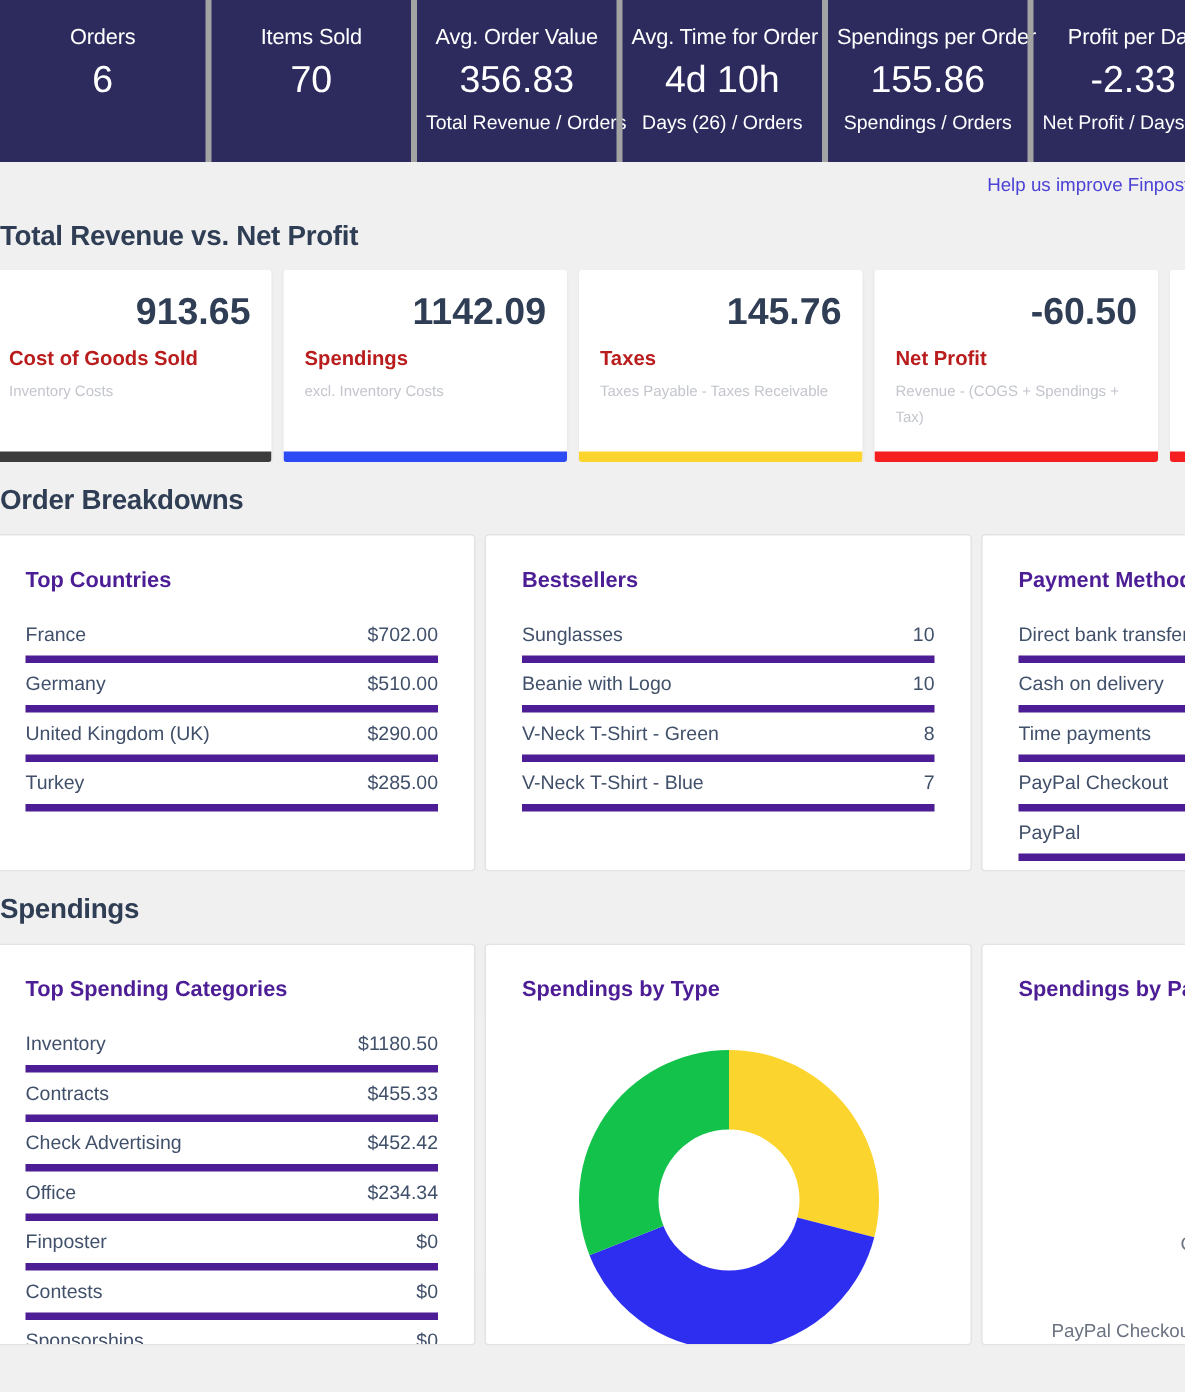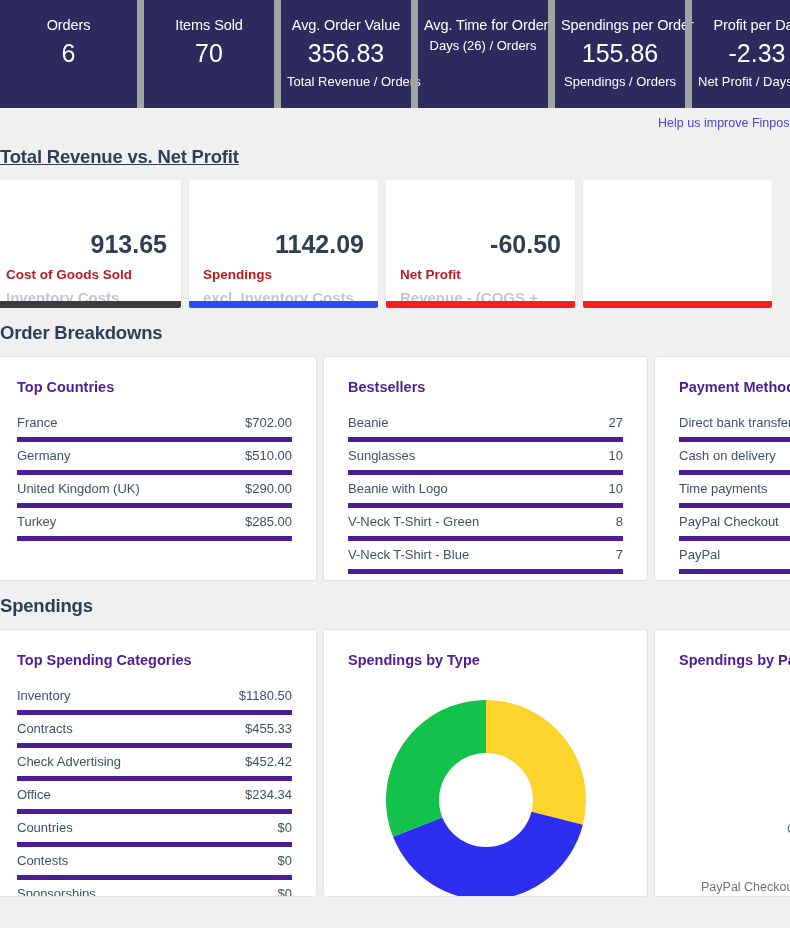--- a/index.html
+++ b/index.html
@@ -15,21 +15,21 @@
   .kpi-bar {
     display: flex;
     background: #2d2b5e;
     height: 108px;
     width: 100%;
     overflow: hidden;
   }
   .kpi-cell {
     flex: 0 0 auto;
     width: 137px;
-    border-left: 7px solid #a3a3a3;
+    border-left: 4px solid #a3a3a3;
     padding: 16px 6px 0 6px;
     text-align: center;
     color: #ffffff;
     position: relative;
   }
   .kpi-cell:first-child { border-left: none; }
   .kpi-title {
     font-size: 14.5px;
     line-height: 18px;
     white-space: nowrap;
@@ -67,21 +67,21 @@
   }
 
   
   .section-title {
     font-size: 18.5px;
     font-weight: bold;
     color: #2f3e54;
     padding: 14px 0 12px 0;
     letter-spacing: -0.2px;
   }
-  #sec-revenue { padding-top: 8px; text-decoration: underline; }
+  #sec-revenue { padding-top: 8px; }
 
   
   .stat-row {
     display: flex;
     gap: 8px;
     margin-left: -8px;
     height: 128px;
     overflow: hidden;
   }
   .stat-card {
@@ -93,35 +93,33 @@
     padding: 12px 14px 0 14px;
     box-shadow: 0 1px 2px rgba(0,0,0,0.06);
     overflow: hidden;
   }
   .stat-value {
     font-size: 25px;
     font-weight: bold;
     color: #2f3e54;
     text-align: right;
     line-height: 32px;
-    margin-top: 36px;
   }
   .stat-label {
     font-size: 13.5px;
     font-weight: bold;
     color: #b91c1c;
     margin-top: 6px;
     line-height: 17px;
   }
   .stat-formula {
-    font-size: 15px;
+    font-size: 10px;
     color: #c3c6cc;
     margin-top: 6px;
     line-height: 17px;
-    font-weight: bold;
   }
   .stat-accent {
     position: absolute;
     left: 0; right: 0; bottom: 0;
     height: 7px;
   }
 
   
   .card-row {
     display: flex;
@@ -205,20 +203,21 @@
       <div class="kpi-value">70</div>
       <div class="kpi-sub"></div>
     </div>
     <div class="kpi-cell">
       <div class="kpi-title">Avg. Order Value</div>
       <div class="kpi-value">356.83</div>
       <div class="kpi-sub">Total Revenue / Orders</div>
     </div>
     <div class="kpi-cell">
       <div class="kpi-title">Avg. Time for Order</div>
+      <div class="kpi-value">4d 10h</div>
       <div class="kpi-sub">Days (26) / Orders</div>
     </div>
     <div class="kpi-cell">
       <div class="kpi-title">Spendings per Order</div>
       <div class="kpi-value">155.86</div>
       <div class="kpi-sub">Spendings / Orders</div>
     </div>
     <div class="kpi-cell">
       <div class="kpi-title">Profit per Day</div>
       <div class="kpi-value">-2.33</div>
@@ -239,20 +238,26 @@
       <div class="stat-formula">Inventory Costs</div>
       <div class="stat-accent" id="acc0" style="background: rgb(60, 60, 60);"></div>
     </div>
     <div class="stat-card">
       <div class="stat-value">1142.09</div>
       <div class="stat-label">Spendings</div>
       <div class="stat-formula">excl. Inventory Costs</div>
       <div class="stat-accent" id="acc1" style="background: rgb(45, 75, 245);"></div>
     </div>
     <div class="stat-card">
+      <div class="stat-value">145.76</div>
+      <div class="stat-label">Taxes</div>
+      <div class="stat-formula">Taxes Payable - Taxes Receivable</div>
+      <div class="stat-accent" id="acc2" style="background: rgb(252, 212, 46);"></div>
+    </div>
+    <div class="stat-card">
       <div class="stat-value">-60.50</div>
       <div class="stat-label">Net Profit</div>
       <div class="stat-formula">Revenue - (COGS + Spendings + Tax)</div>
       <div class="stat-accent" id="acc3" style="background: rgb(245, 31, 31);"></div>
     </div>
     <div class="stat-card">
       <div class="stat-value"></div>
       <div class="stat-label"></div>
       <div class="stat-formula"></div>
       <div class="stat-accent" id="acc4" style="background: rgb(245, 31, 31);"></div>
@@ -279,24 +284,20 @@
       </div>
       <div class="kv">
         <span class="k">Turkey</span>
         <span class="v">$285.00</span>
       </div>
     </div>
 
     <div class="list-card">
       <div class="card-title">Bestsellers</div>
       <div class="kv">
-        <span class="k">Beanie</span>
-        <span class="v">27</span>
-      </div>
-      <div class="kv">
         <span class="k">Sunglasses</span>
         <span class="v">10</span>
       </div>
       <div class="kv">
         <span class="k">Beanie with Logo</span>
         <span class="v">10</span>
       </div>
       <div class="kv">
         <span class="k">V-Neck T-Shirt - Green</span>
         <span class="v">8</span>
@@ -348,21 +349,21 @@
       </div>
       <div class="kv">
         <span class="k">Check Advertising</span>
         <span class="v">$452.42</span>
       </div>
       <div class="kv">
         <span class="k">Office</span>
         <span class="v">$234.34</span>
       </div>
       <div class="kv">
-        <span class="k">Countries</span>
+        <span class="k">Finposter</span>
         <span class="v">$0</span>
       </div>
       <div class="kv">
         <span class="k">Contests</span>
         <span class="v">$0</span>
       </div>
       <div class="kv">
         <span class="k">Sponsorships</span>
         <span class="v">$0</span>
       </div>

